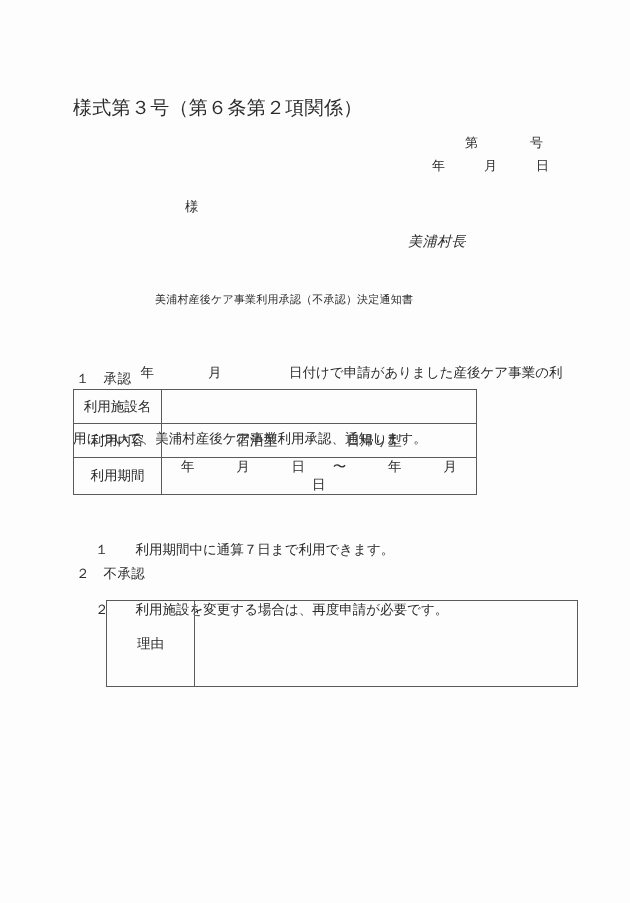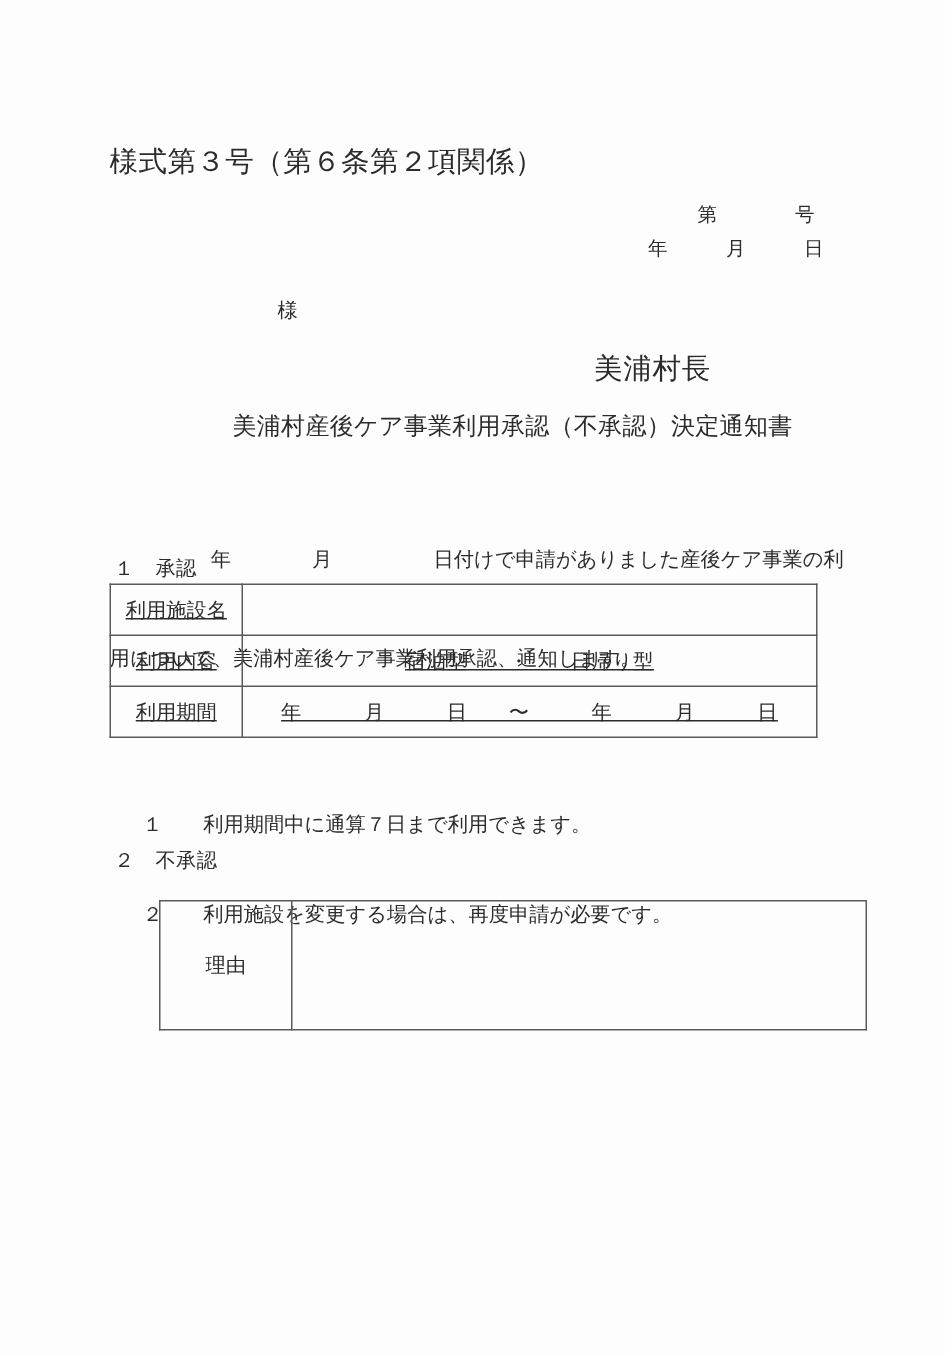--- a/index.html
+++ b/index.html
@@ -47,31 +47,32 @@
 
   
   #addressee {
     left: 185px;
     top: 198px;
     font-size: 13.5px;
   }
 
   
   #issuer {
-    left: 396px;
+    left: 408px;
     top: 233px;
-    font-size: 19px;
+    font-size: 14px;
     letter-spacing: 0.5px;
+    font-style: italic;
   }
 
   
   #doc-title {
     left: 155px;
-    top: 274px;
-    font-size: 16px;
+    top: 292px;
+    font-size: 11px;
     letter-spacing: 0.2px;
   }
 
   
   #body-paragraph {
     left: 73px;
     top: 318px;
     width: 470px;
     font-size: 13.5px;
     line-height: 22px;
@@ -103,22 +104,21 @@
     text-align: center;
     width: 87px;
   }
   .value-cell {
     text-align: center;
   }
 
   #approval-table {
     left: 73px;
     top: 389px;
-    width: 472px;
-    text-decoration: underline;
+    width: 404px;
   }
   #approval-table tr { height: 33px; }
   #approval-table td { height: 33px; }
 
   #reason-table {
     left: 62px;
     top: 600px;
     width: 472px;
     margin-left: 44px;
   }

